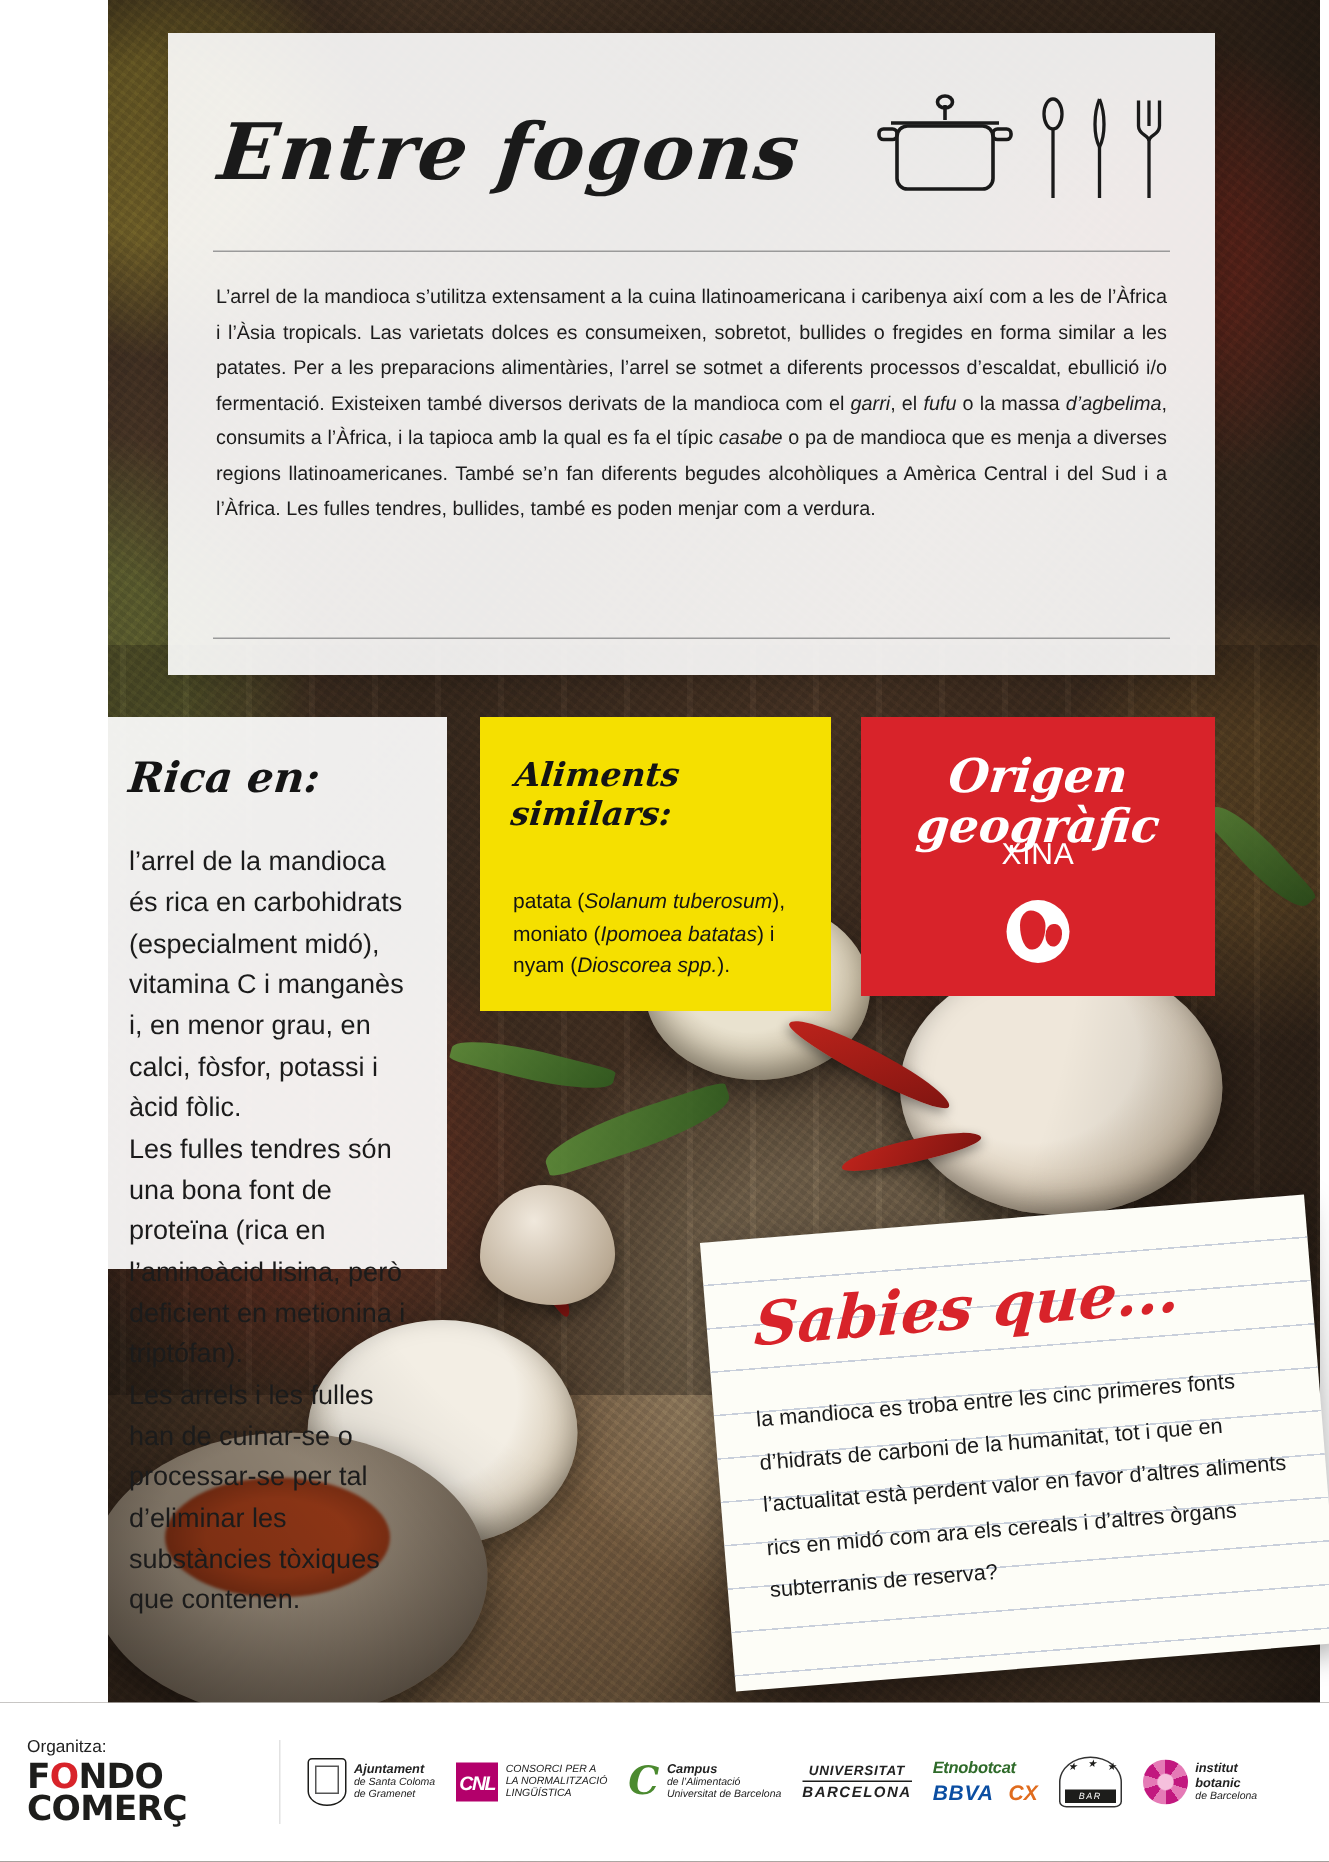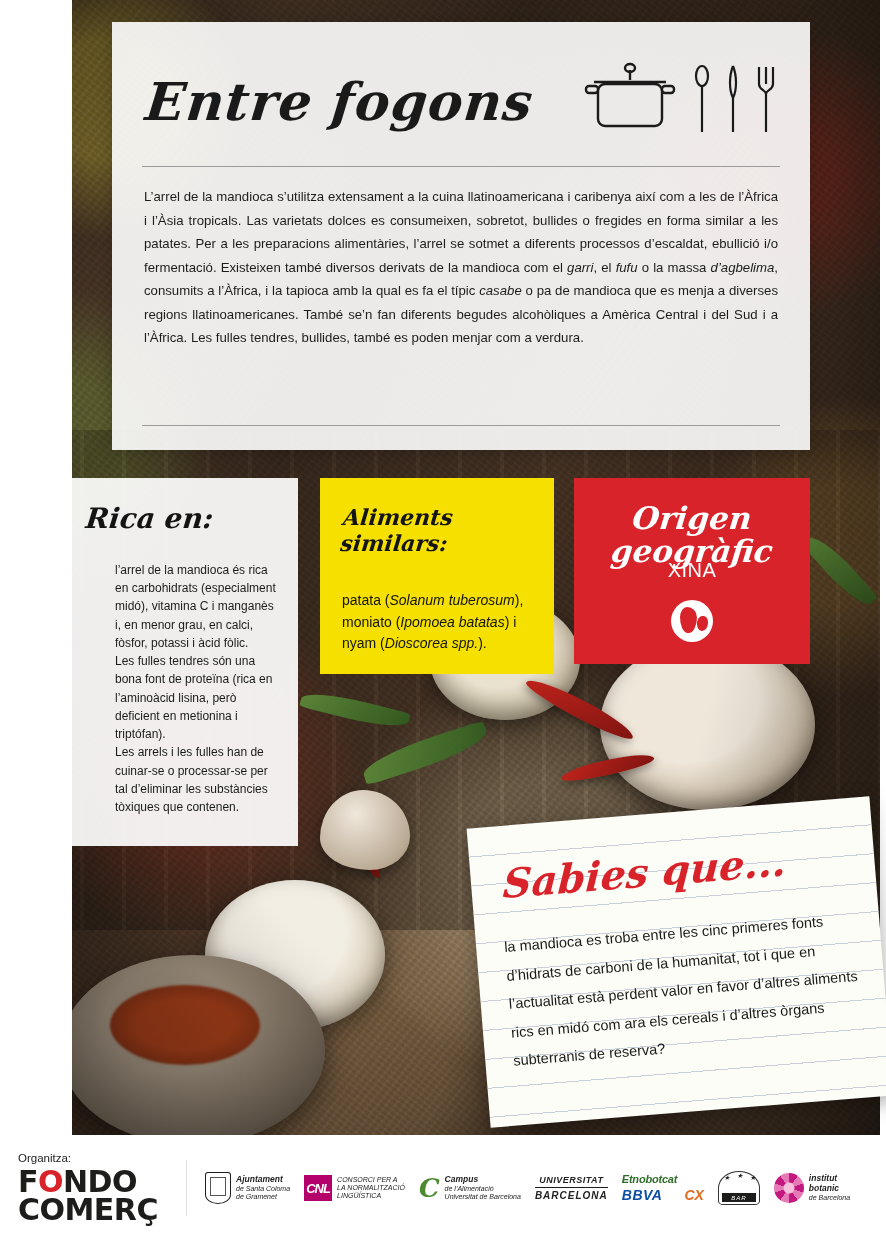--- a/index.html
+++ b/index.html
@@ -163,24 +163,23 @@
   .card-rica .h {
     font-family: "DejaVu Serif", serif;
     font-style: italic;
     font-weight: 700;
     font-size: 28px;
     color: #141414;
     transform: skewX(-6deg);
     margin-bottom: 26px;
   }
   .card-rica .t {
-    font-size: 12px;
+    font-size: 18px;
     line-height: 1.52;
     color: #1b1b1b;
-    margin-left: 29px;
   }
 
   .card-similars {
     position: absolute; left: 320px; top: 478px; width: 234px; height: 196px;
     background: #f5e000;
     padding: 26px 22px;
   }
   .card-similars .h {
     font-family: "DejaVu Serif", serif;
     font-style: italic;
@@ -270,21 +269,21 @@
     background: #ffffff;
     display: flex;
     align-items: center;
   }
   .footer-inner { display: flex; align-items: center; width: 100%; padding: 0 18px; gap: 18px; }
   .organiza { width: 150px; }
   .organiza .lbl { font-size: 11.5px; color: #222; margin-bottom: 4px; }
   .fondo {
     font-family: "DejaVu Sans", sans-serif;
     font-weight: 700;
-    font-size: 30px;
+    font-size: 23px;
     line-height: 0.92;
     color: #1d1d1b;
     letter-spacing: -0.5px;
   }
   .fondo .red { color: #d8232a; }
   .collab { flex: 1; }
   .collab .lbl { font-size: 11.5px; color: #222; margin-bottom: 8px; padding-left: 8px; }
   .logos { display: flex; align-items: center; gap: 14px; flex-wrap: nowrap; font-style: italic; }
   .logo { display: flex; align-items: center; gap: 5px; }
   .logo-txt { font-size: 7px; line-height: 1.15; color: #222; }
@@ -471,21 +470,21 @@
             <div class="logo-txt" style="text-align:center">
               <b style="font-size:9px;letter-spacing:.5px">UNIVERSITAT</b>
               <div class="ub-bar">
                 <b style="font-size:10px;letter-spacing:1px">BARCELONA</b>
               </div>
             </div>
           </div>
 
           <div class="logo" style="flex-direction:column;align-items:flex-start;gap:2px">
             <div class="etno">Etnobotcat</div>
-            <div style="display:flex;gap:22px;align-items:center">
+            <div style="display:flex;gap:10px;align-items:center">
               <span class="bbva">BBVA</span>
               <span class="cx">CX</span>
             </div>
           </div>
 
           <div class="logo">
             <div class="chef">
               <span class="star" style="left:5px">★</span>
               <span class="star" style="left:18px;top:0">★</span>
               <span class="star" style="left:31px">★</span>

